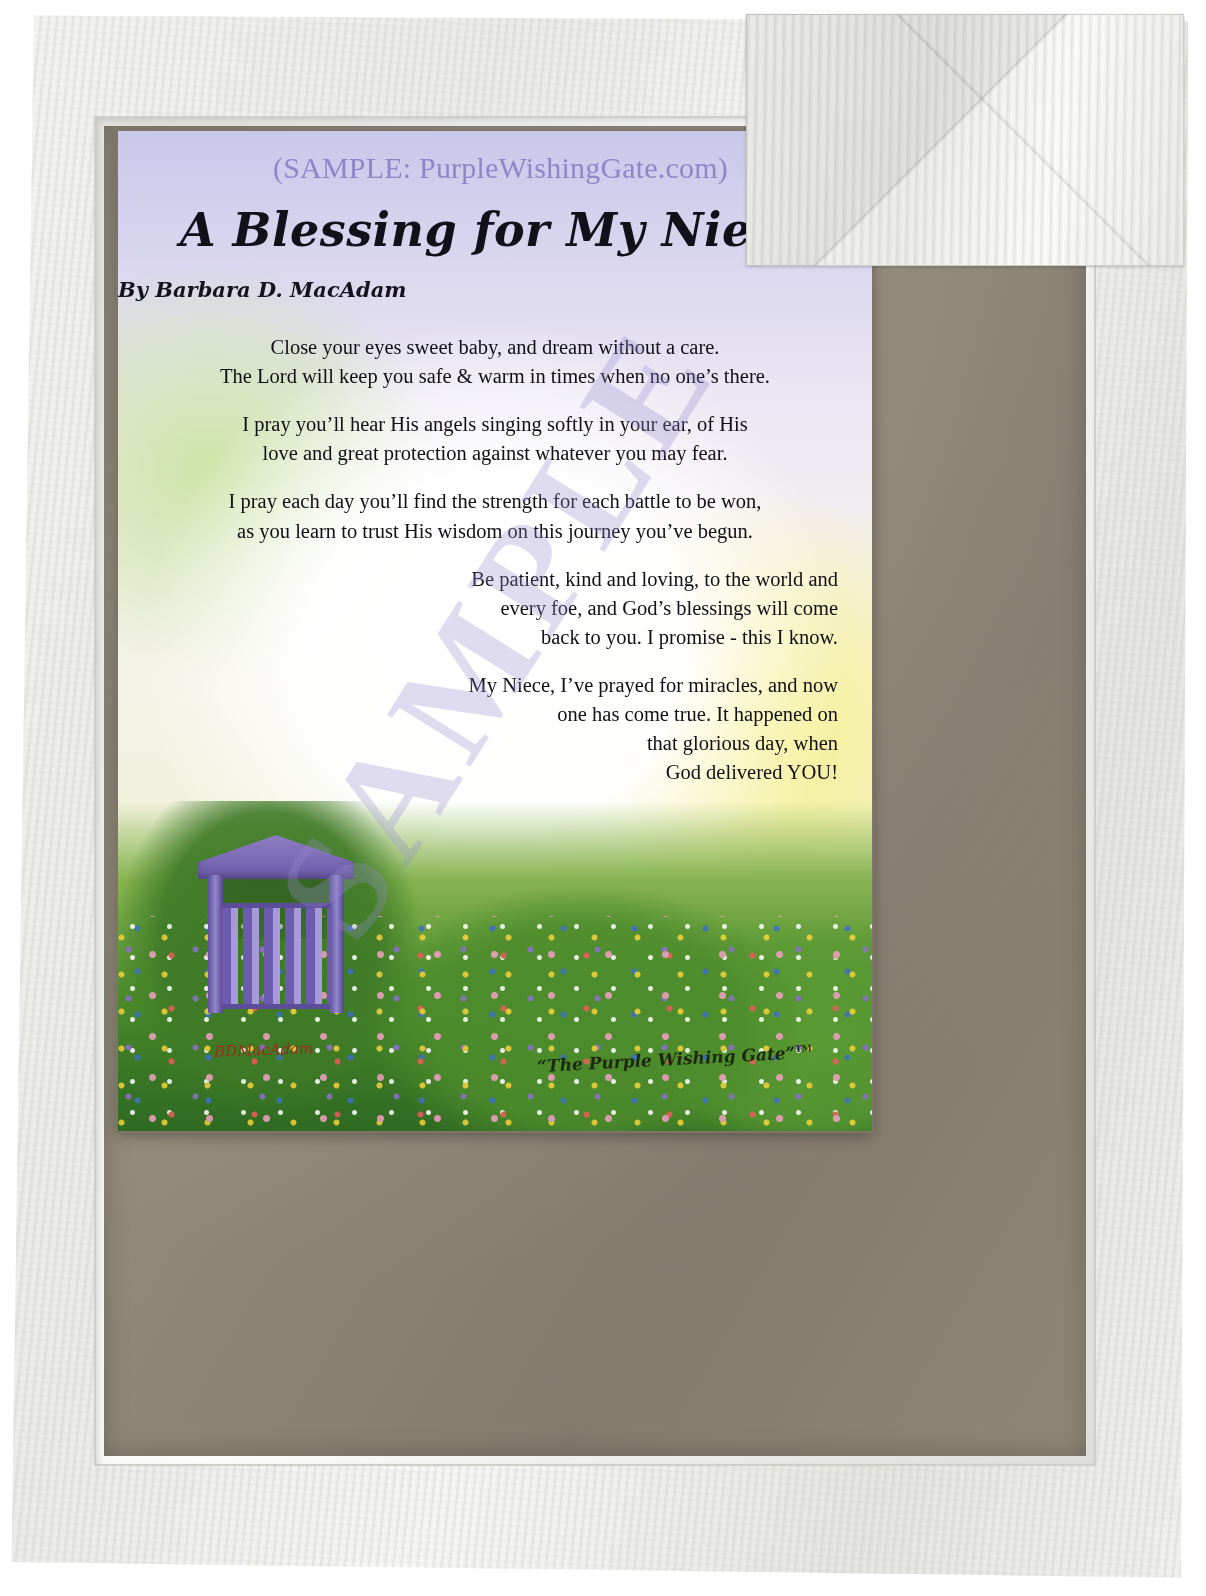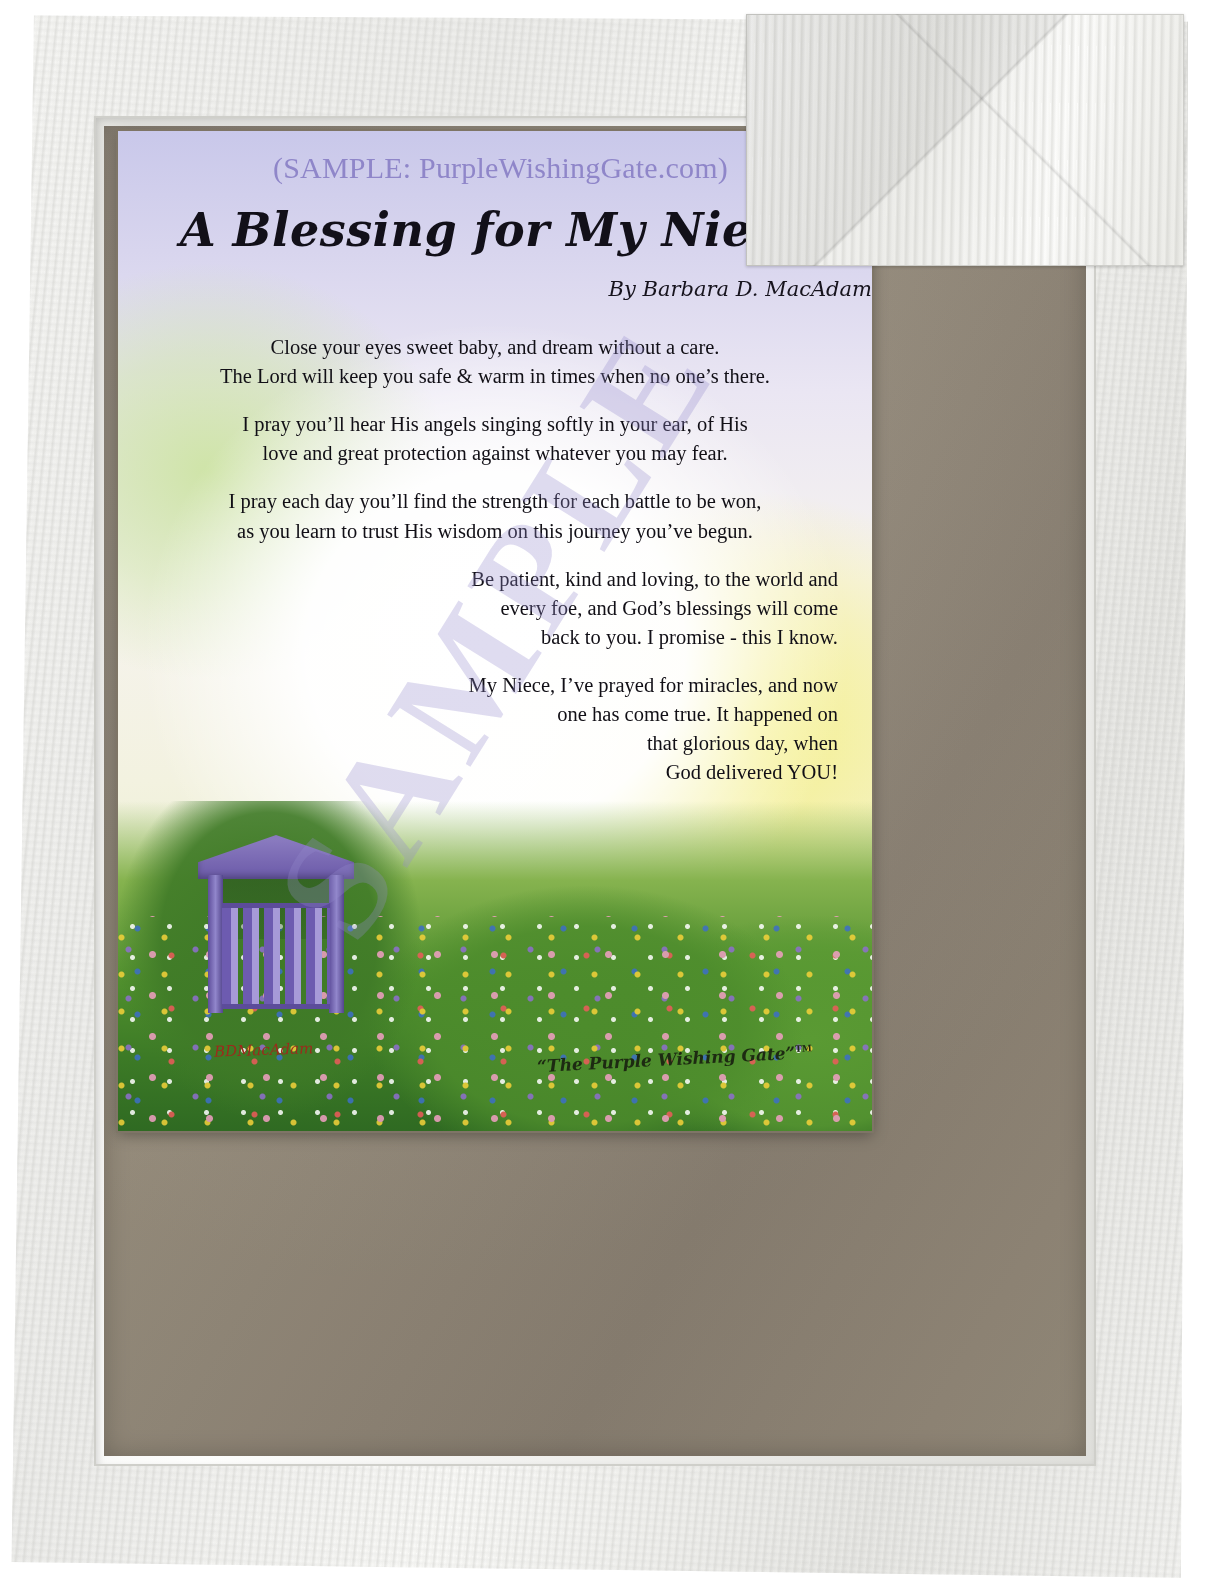--- a/index.html
+++ b/index.html
@@ -176,25 +176,26 @@
     font-family: "DejaVu Serif", serif;
     font-style: italic;
     font-weight: bold;
     font-size: 46px;
     color: #121019;
     letter-spacing: 0.5px;
   }
   .poem-author {
     position: absolute;
     top: 146px; left: 0; right: 0;
-    text-align: right;
+    text-align: left;
     font-family: "DejaVu Serif", serif;
     font-style: italic;
     font-size: 21px;
     color: #16131d;
+    font-weight: bold;
   }
   .poem-body {
     position: absolute;
     top: 190px;
     left: 34px; right: 34px;
     text-align: center;
     font-family: "Liberation Serif", serif;
     font-size: 20.5px;
     line-height: 1.42;
     color: #110f16;

